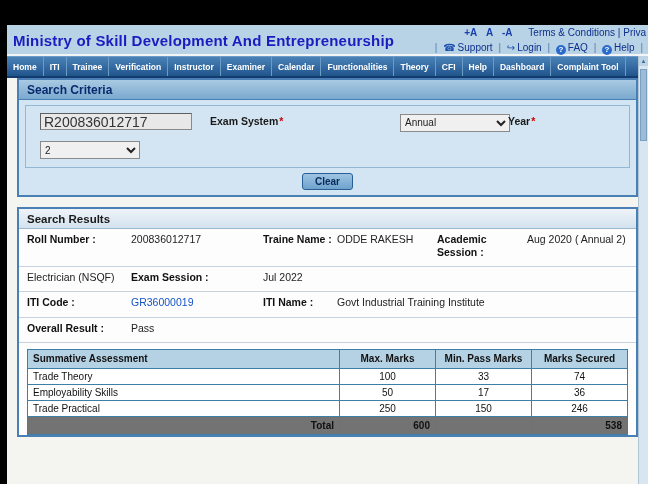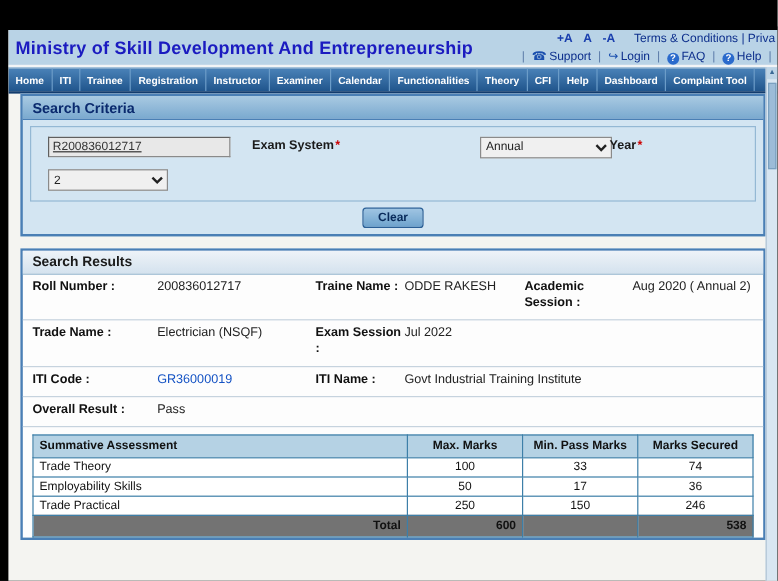--- a/index.html
+++ b/index.html
@@ -66,21 +66,21 @@
   .criteria-inner { margin:5px 6px 0 6px; border:1px solid #94b8d4; padding:6px 10px 8px 14px; }
   .form-grid {
     display:grid; grid-template-columns:170px 190px 108px 1fr;
     row-gap:8px; align-items:center;
   }
   .flabel { font-size:10.5px; font-weight:bold; color:#1a1a1a; line-height:1.25; padding-right:18px; }
   .req { color:#cc0000; margin-left:1px; }
   .text-input {
     width:152px; height:17px; background:#e8e8e8;
     border:1px solid #8a8a8a; border-top-color:#5f5f5f; border-left-color:#5f5f5f;
-    font-family:"Liberation Sans",sans-serif; font-size:10px; color:#333; padding:0 3px;text-decoration:underline;
+    font-family:"Liberation Sans",sans-serif; font-size:14px; color:#333; padding:0 3px;
   }
   .dd { width:110px; height:18px; font-size:10px; background:#f0f0f0; border:1px solid #8a8a8a;
         font-family:"Liberation Sans",sans-serif; color:#222; }
   .dd.year { width:100px; }
   .clear-row { text-align:center; padding:3px 0 5px 0; }
   .btn {
     background:linear-gradient(#9fc4e2, #6ea3cd);
     border:1px solid #2a5f96; border-radius:3px;
     font-family:"Liberation Sans",sans-serif;
     font-size:10px; font-weight:bold; color:#082a5a;
@@ -162,21 +162,21 @@
           <span class="hdr-link"><span class="qcircle">?</span><span>Help</span></span>
           <span class="sep">|</span>
         </div>
       </div>
     </div>
 
     <div class="nav">
       <span class="nav-item">Home</span>
       <span class="nav-item">ITI</span>
       <span class="nav-item">Trainee</span>
-      <span class="nav-item">Registration</span>
+      <span class="nav-item">Verification</span>
       <span class="nav-item">Instructor</span>
       <span class="nav-item">Examiner</span>
       <span class="nav-item">Calendar</span>
       <span class="nav-item">Functionalities</span>
       <span class="nav-item">Theory</span>
       <span class="nav-item">CFI</span>
       <span class="nav-item">Help</span>
       <span class="nav-item">Dashboard</span>
       <span class="nav-item">Complaint Tool</span>
     </div>
@@ -206,21 +206,20 @@
       <div class="detail-row">
         <div class="dl">Roll Number :</div>
         <div class="dv">200836012717</div>
         <div class="dl">Traine Name :</div>
         <div class="dv">ODDE RAKESH</div>
         <div class="dl">Academic Session :</div>
         <div class="dv">Aug 2020 ( Annual 2)</div>
       </div>
 
       <div class="detail-row">
-        <div class="dl">Trade Name :</div>
         <div class="dv">Electrician (NSQF)</div>
         <div class="dl">Exam Session :</div>
         <div class="dv">Jul 2022</div>
         <div></div>
           <div></div>
       </div>
 
       <div class="detail-row">
         <div class="dl">ITI Code :</div>
         <div class="dv link">GR36000019</div>

